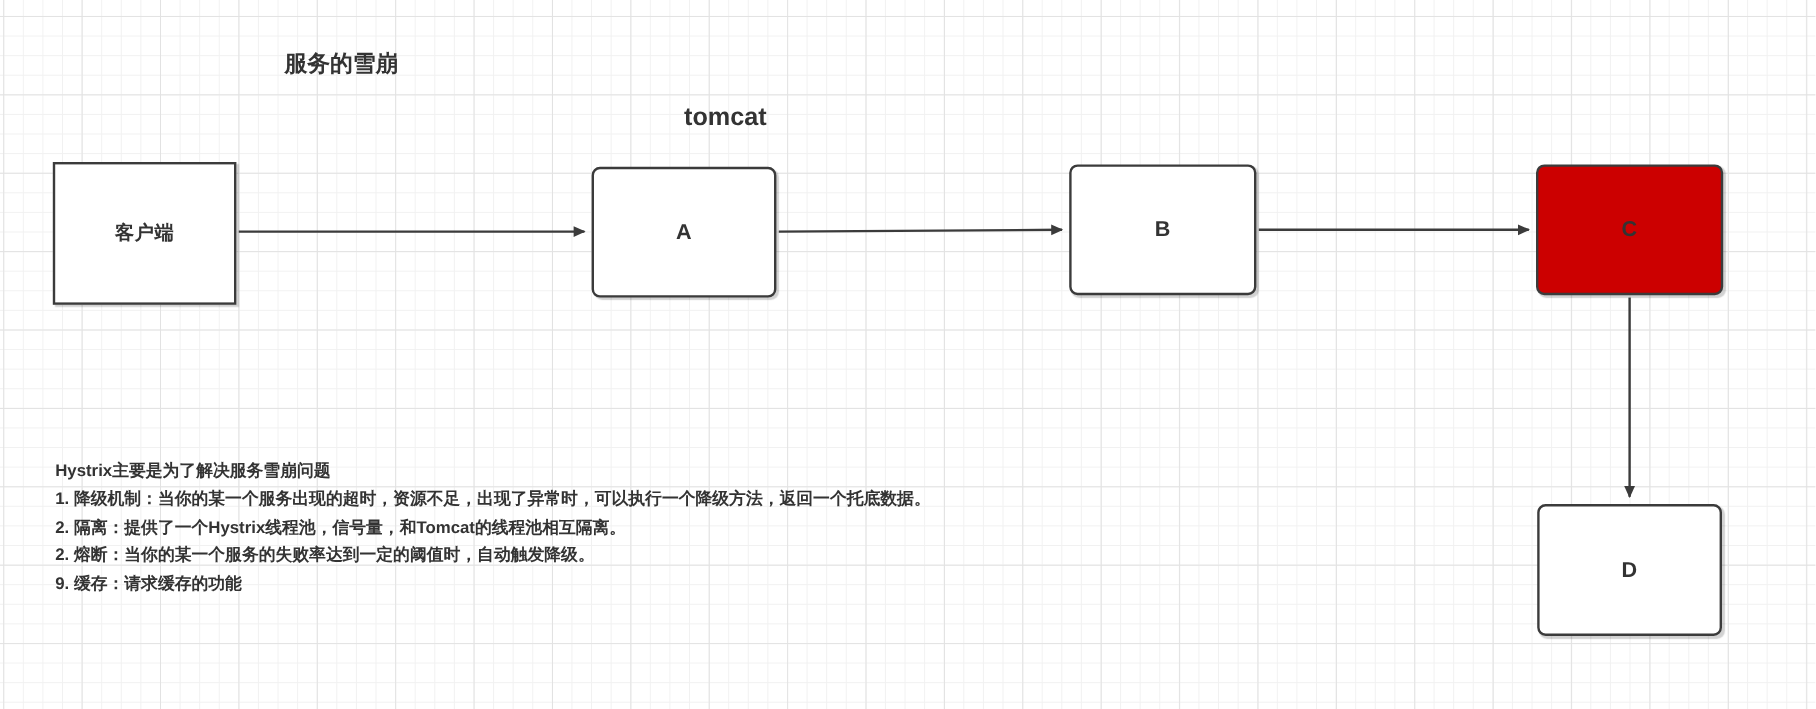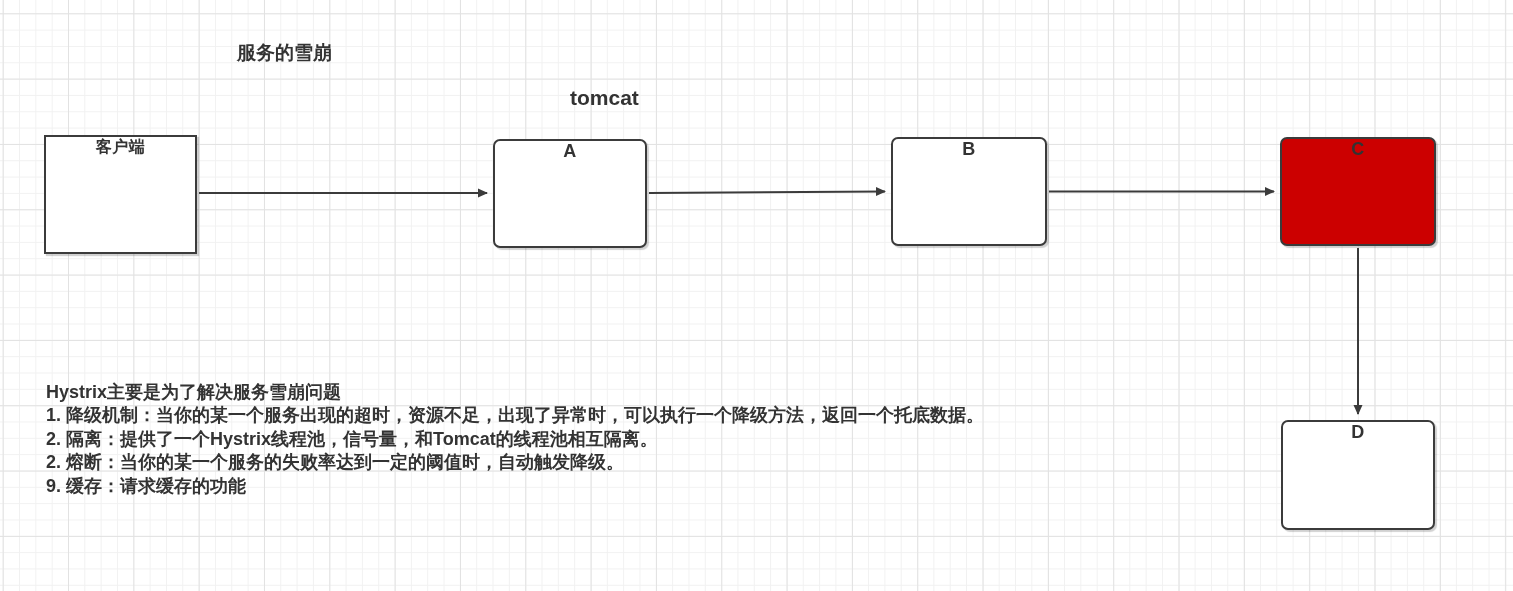--- a/index.html
+++ b/index.html
@@ -35,21 +35,21 @@
     left: 553px; top: 86px;
     font-size: 21px;
     font-weight: bold;
     color: #333333;
     white-space: nowrap;
     margin-left: 17px;
   }
   .node {
     position: absolute;
     display: flex;
-    align-items: flex-start;
+    align-items: center;
     justify-content: center;
     background: #ffffff;
     border: 2px solid #3b3b3b;
     box-shadow: 2px 2px 1px rgba(0,0,0,0.18);
   }
   .node.rounded { border-radius: 7px; }
   .node-label {
     font-weight: bold;
     font-size: 18px;
     color: #333333;
@@ -58,21 +58,21 @@
   .node-label.cjk { font-size: 16px; }
   .edges-layer {
     position: absolute;
     left: 0; top: 0;
     width: 1513px; height: 591px;
     pointer-events: none;
   }
   .notes {
     position: absolute;
     left: 46px; top: 381px;
-    font-size: 18px;
+    font-size: 14px;
     font-weight: bold;
     color: #333333;
     line-height: 23.4px;
     white-space: nowrap;
   }
 </style>
 </head>
 <body>
 
 <div class="canvas">

